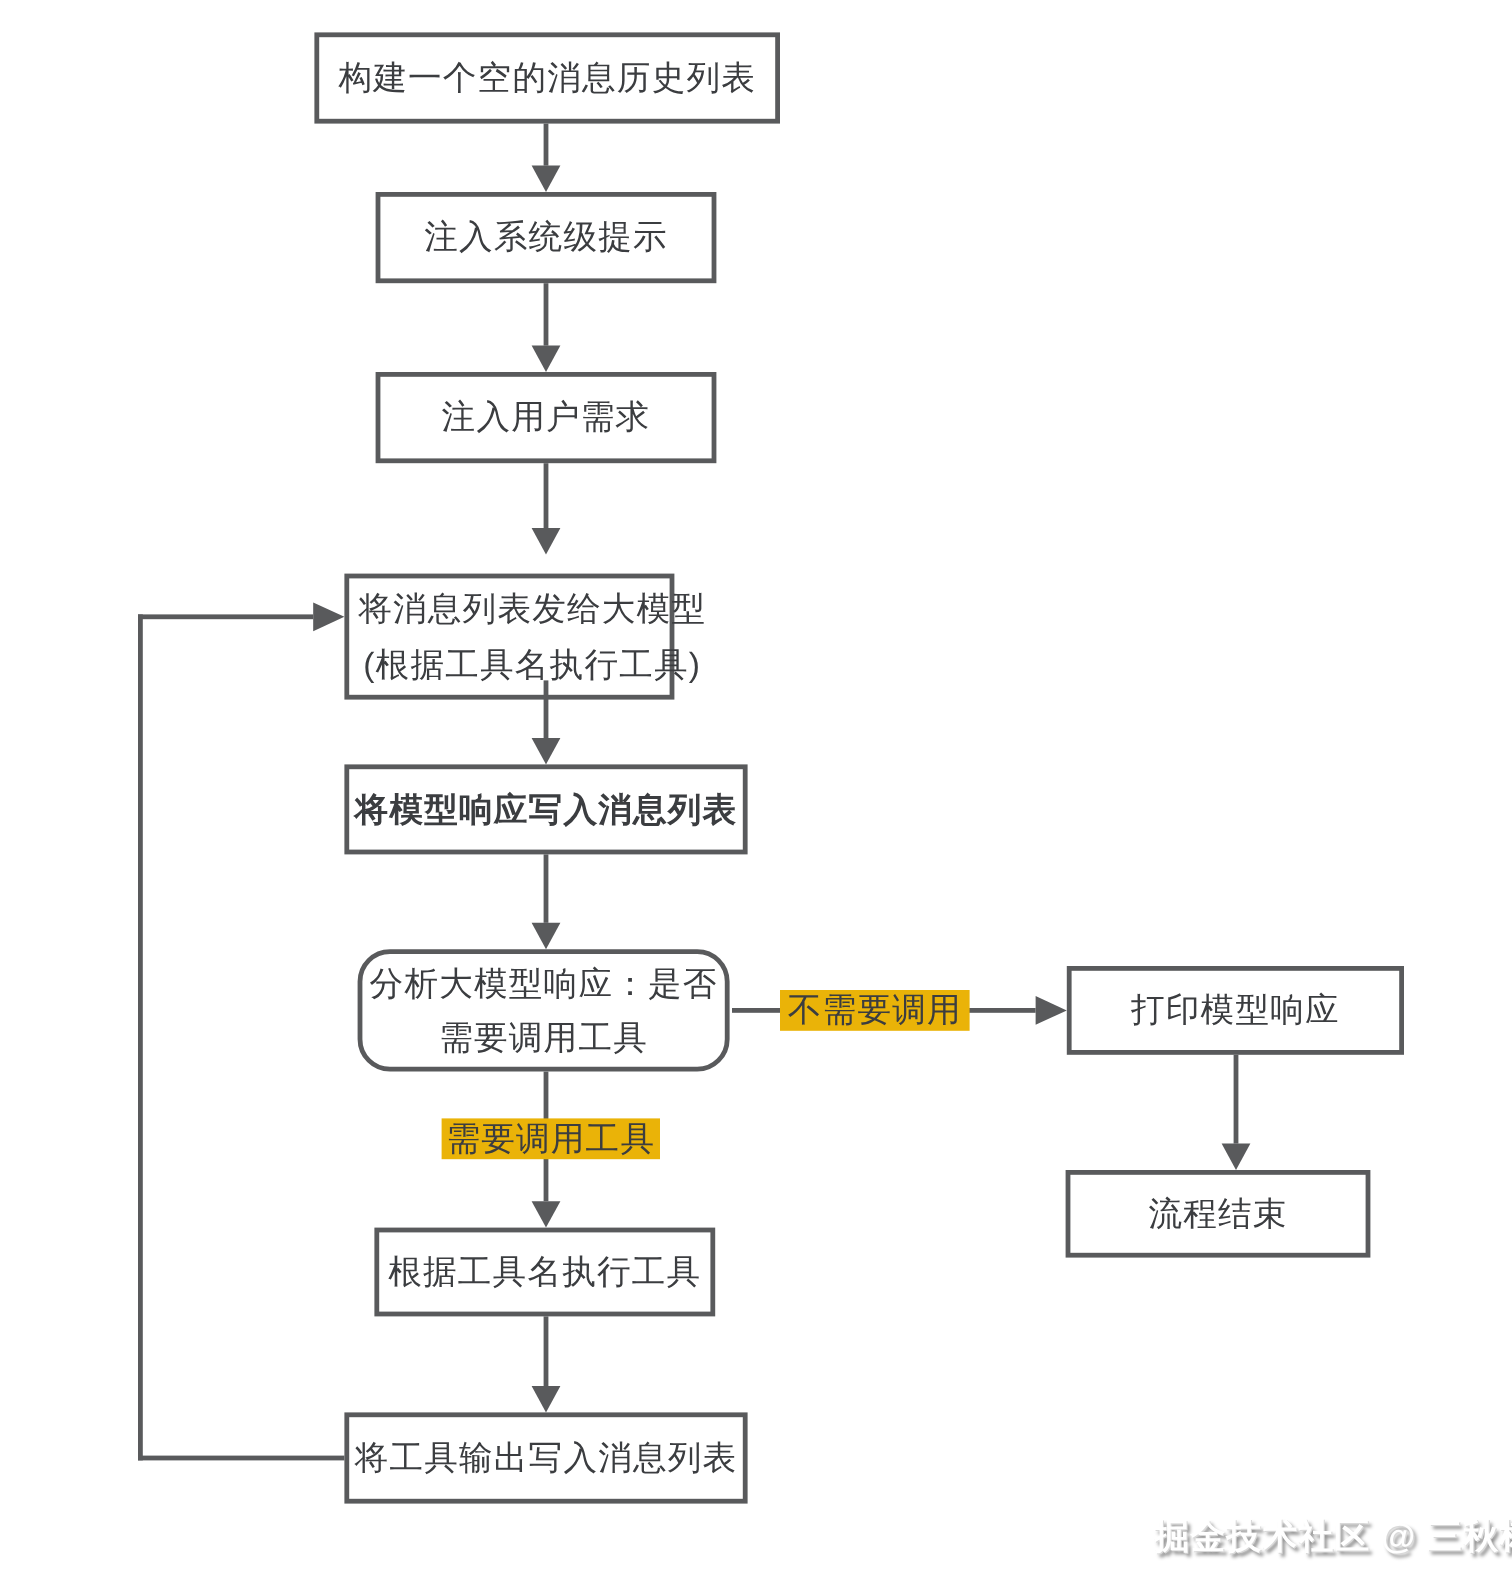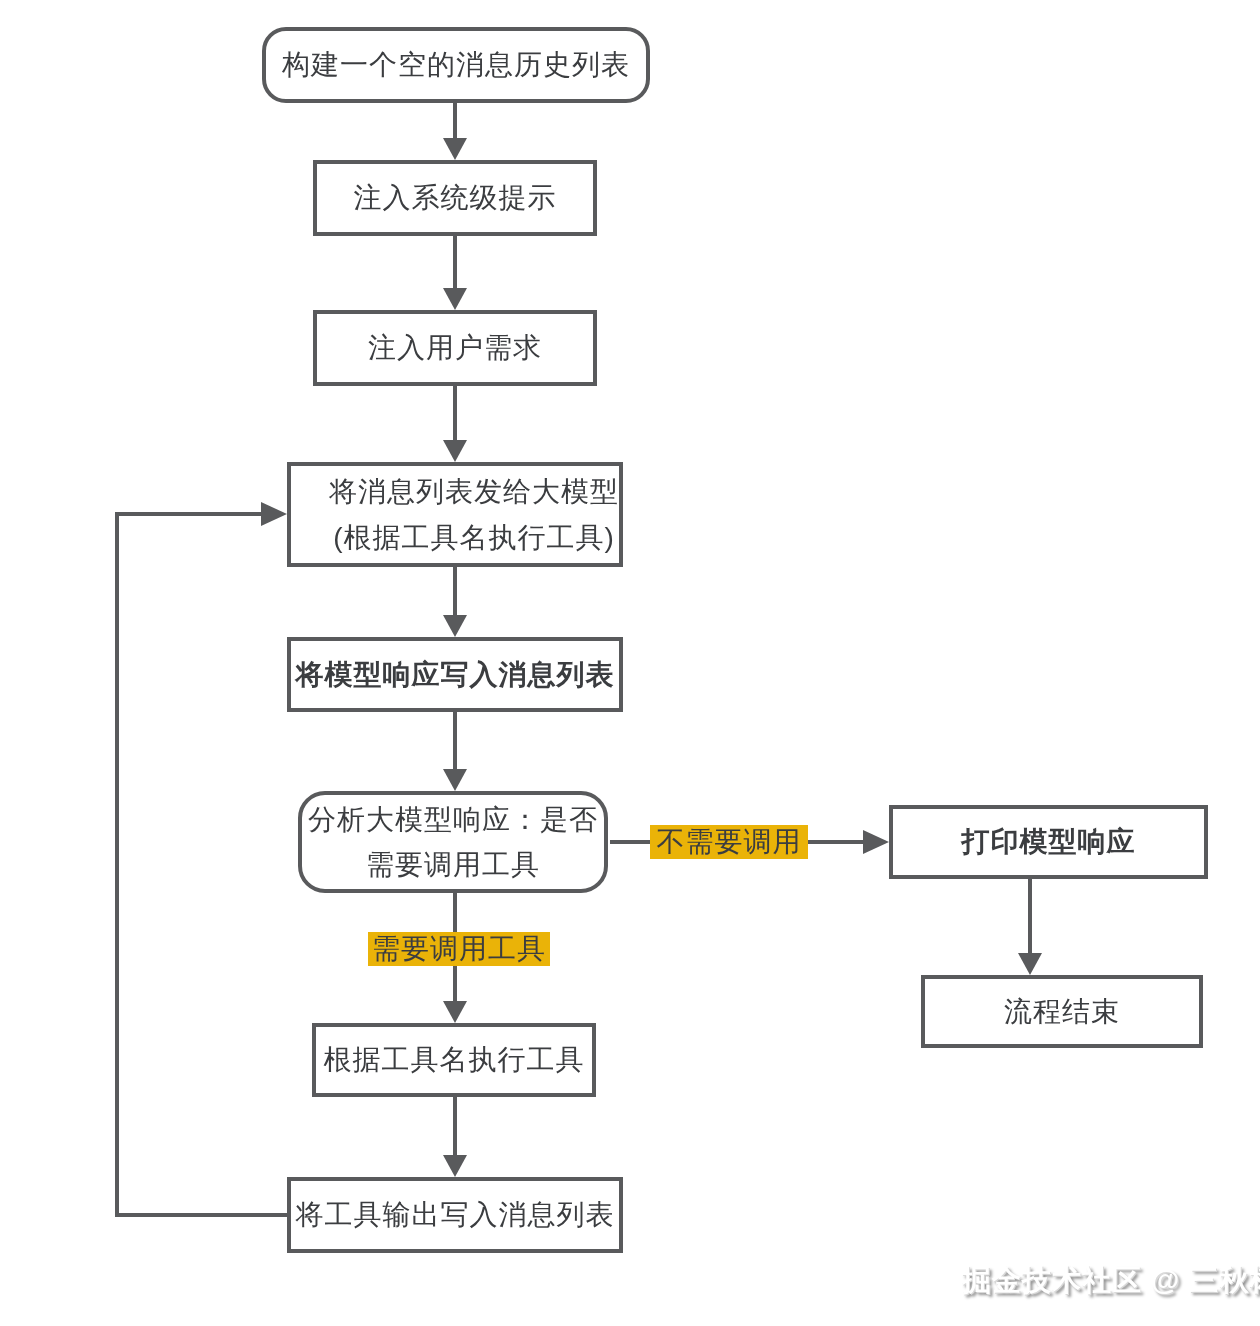--- a/index.html
+++ b/index.html
@@ -65,51 +65,51 @@
     color:#ffffff;
     text-shadow:1px 1px 0 #d9d9d9, 3px 3px 3px #8f8f8f;
     white-space:nowrap;
   }
 </style>
 </head>
 <body>
 
 <div class="canvas">
 
-  <div class="box" style="left:262px;top:27px;width:388px;height:76px;border-radius:24px;">
+  <div class="box" style="left:262px;top:27px;width:388px;height:76px;">
     <span class="line">构建一个空的消息历史列表</span>
   </div>
 
   <div class="box" style="left:313px;top:160px;width:284px;height:76px;">
     <span class="line">注入系统级提示</span>
   </div>
 
   <div class="box" style="left:313px;top:310px;width:284px;height:76px;">
     <span class="line">注入用户需求</span>
   </div>
 
-  <div class="box" style="left:287px;top:462px;width:336px;height:105px;padding-left:38px;">
+  <div class="box" style="left:287px;top:478px;width:275px;height:105px;padding-left:38px;">
     <span class="line">将消息列表发给大模型</span>
     <span class="line">(根据工具名执行工具)</span>
   </div>
 
   <div class="box" style="left:287px;top:637px;width:336px;height:75px;font-weight:bold;">
     <span class="line">将模型响应写入消息列表</span>
   </div>
 
   <div class="box" style="left:298px;top:791px;width:310px;height:102px;border-radius:27px;">
     <span class="line">分析大模型响应：是否</span>
     <span class="line">需要调用工具</span>
   </div>
 
-  <div class="box" style="left:889px;top:805px;width:319px;height:74px;font-weight:bold;">
+  <div class="box" style="left:889px;top:805px;width:281px;height:74px;">
     <span class="line">打印模型响应</span>
   </div>
 
-  <div class="box" style="left:888px;top:975px;width:282px;height:73px;margin-left:33px;">
+  <div class="box" style="left:888px;top:975px;width:254px;height:73px;">
     <span class="line">流程结束</span>
   </div>
 
   <div class="box" style="left:312px;top:1023px;width:284px;height:74px;">
     <span class="line">根据工具名执行工具</span>
   </div>
 
   <div class="box" style="left:287px;top:1177px;width:336px;height:76px;">
     <span class="line">将工具输出写入消息列表</span>
   </div>

